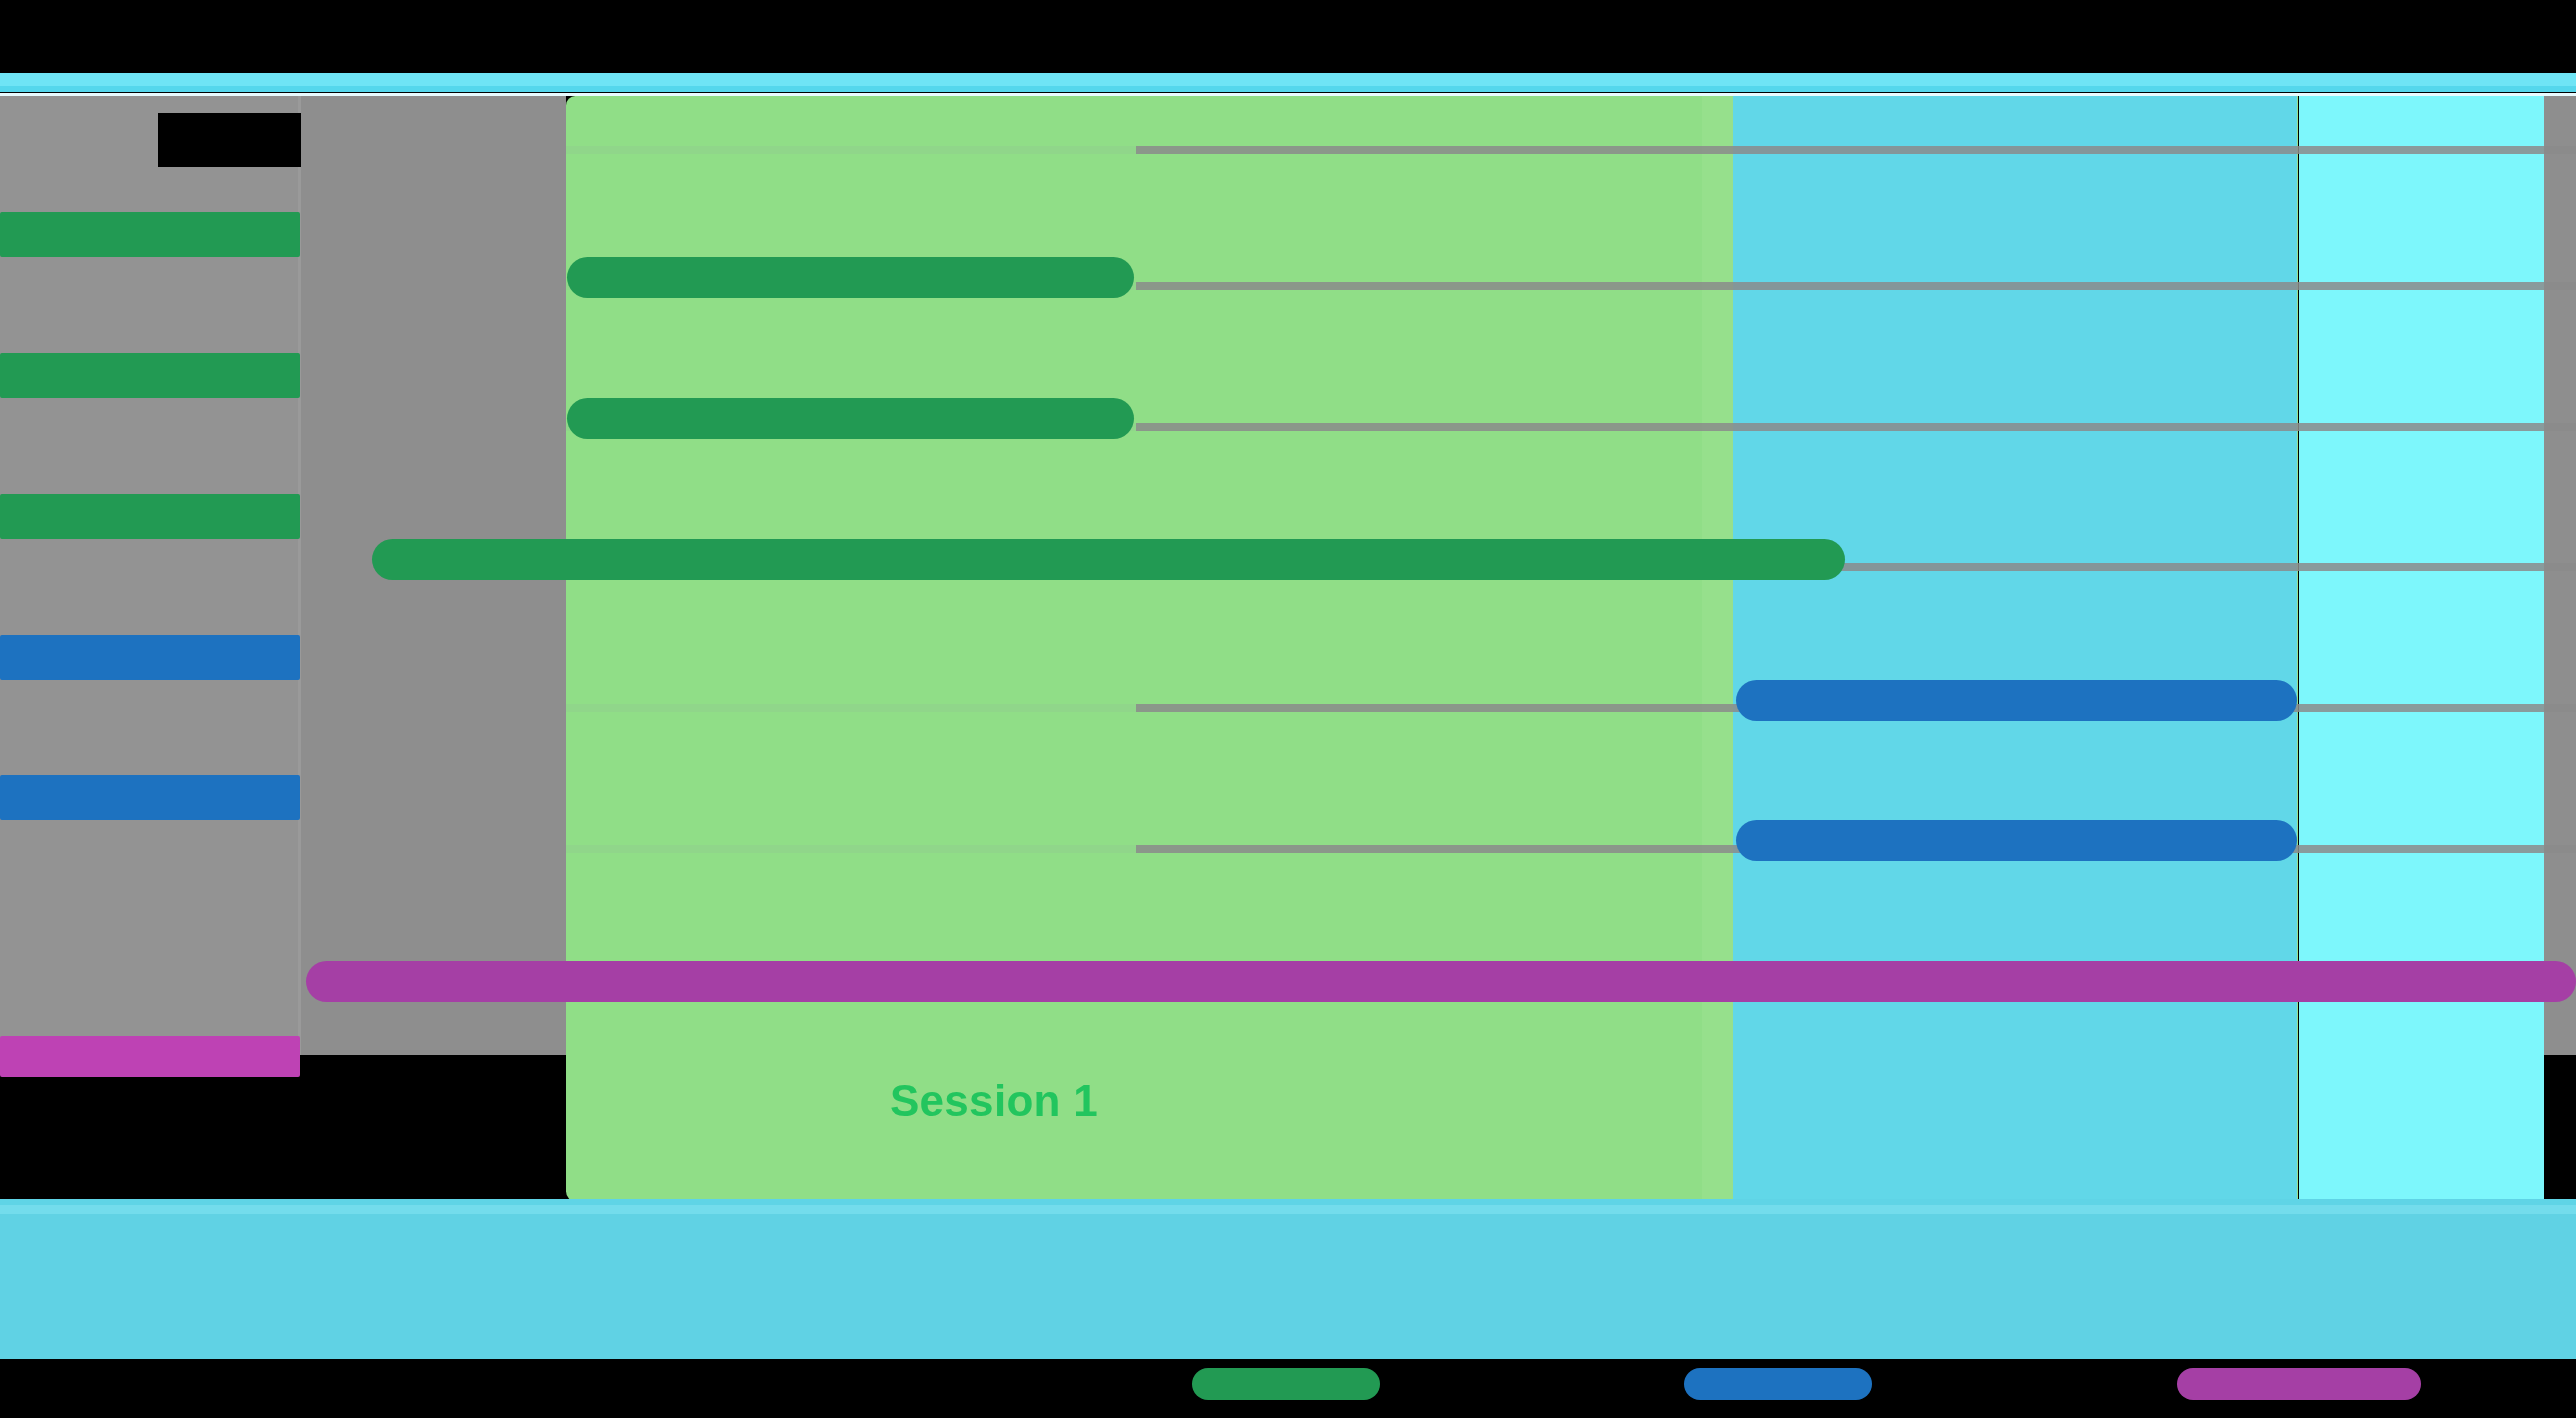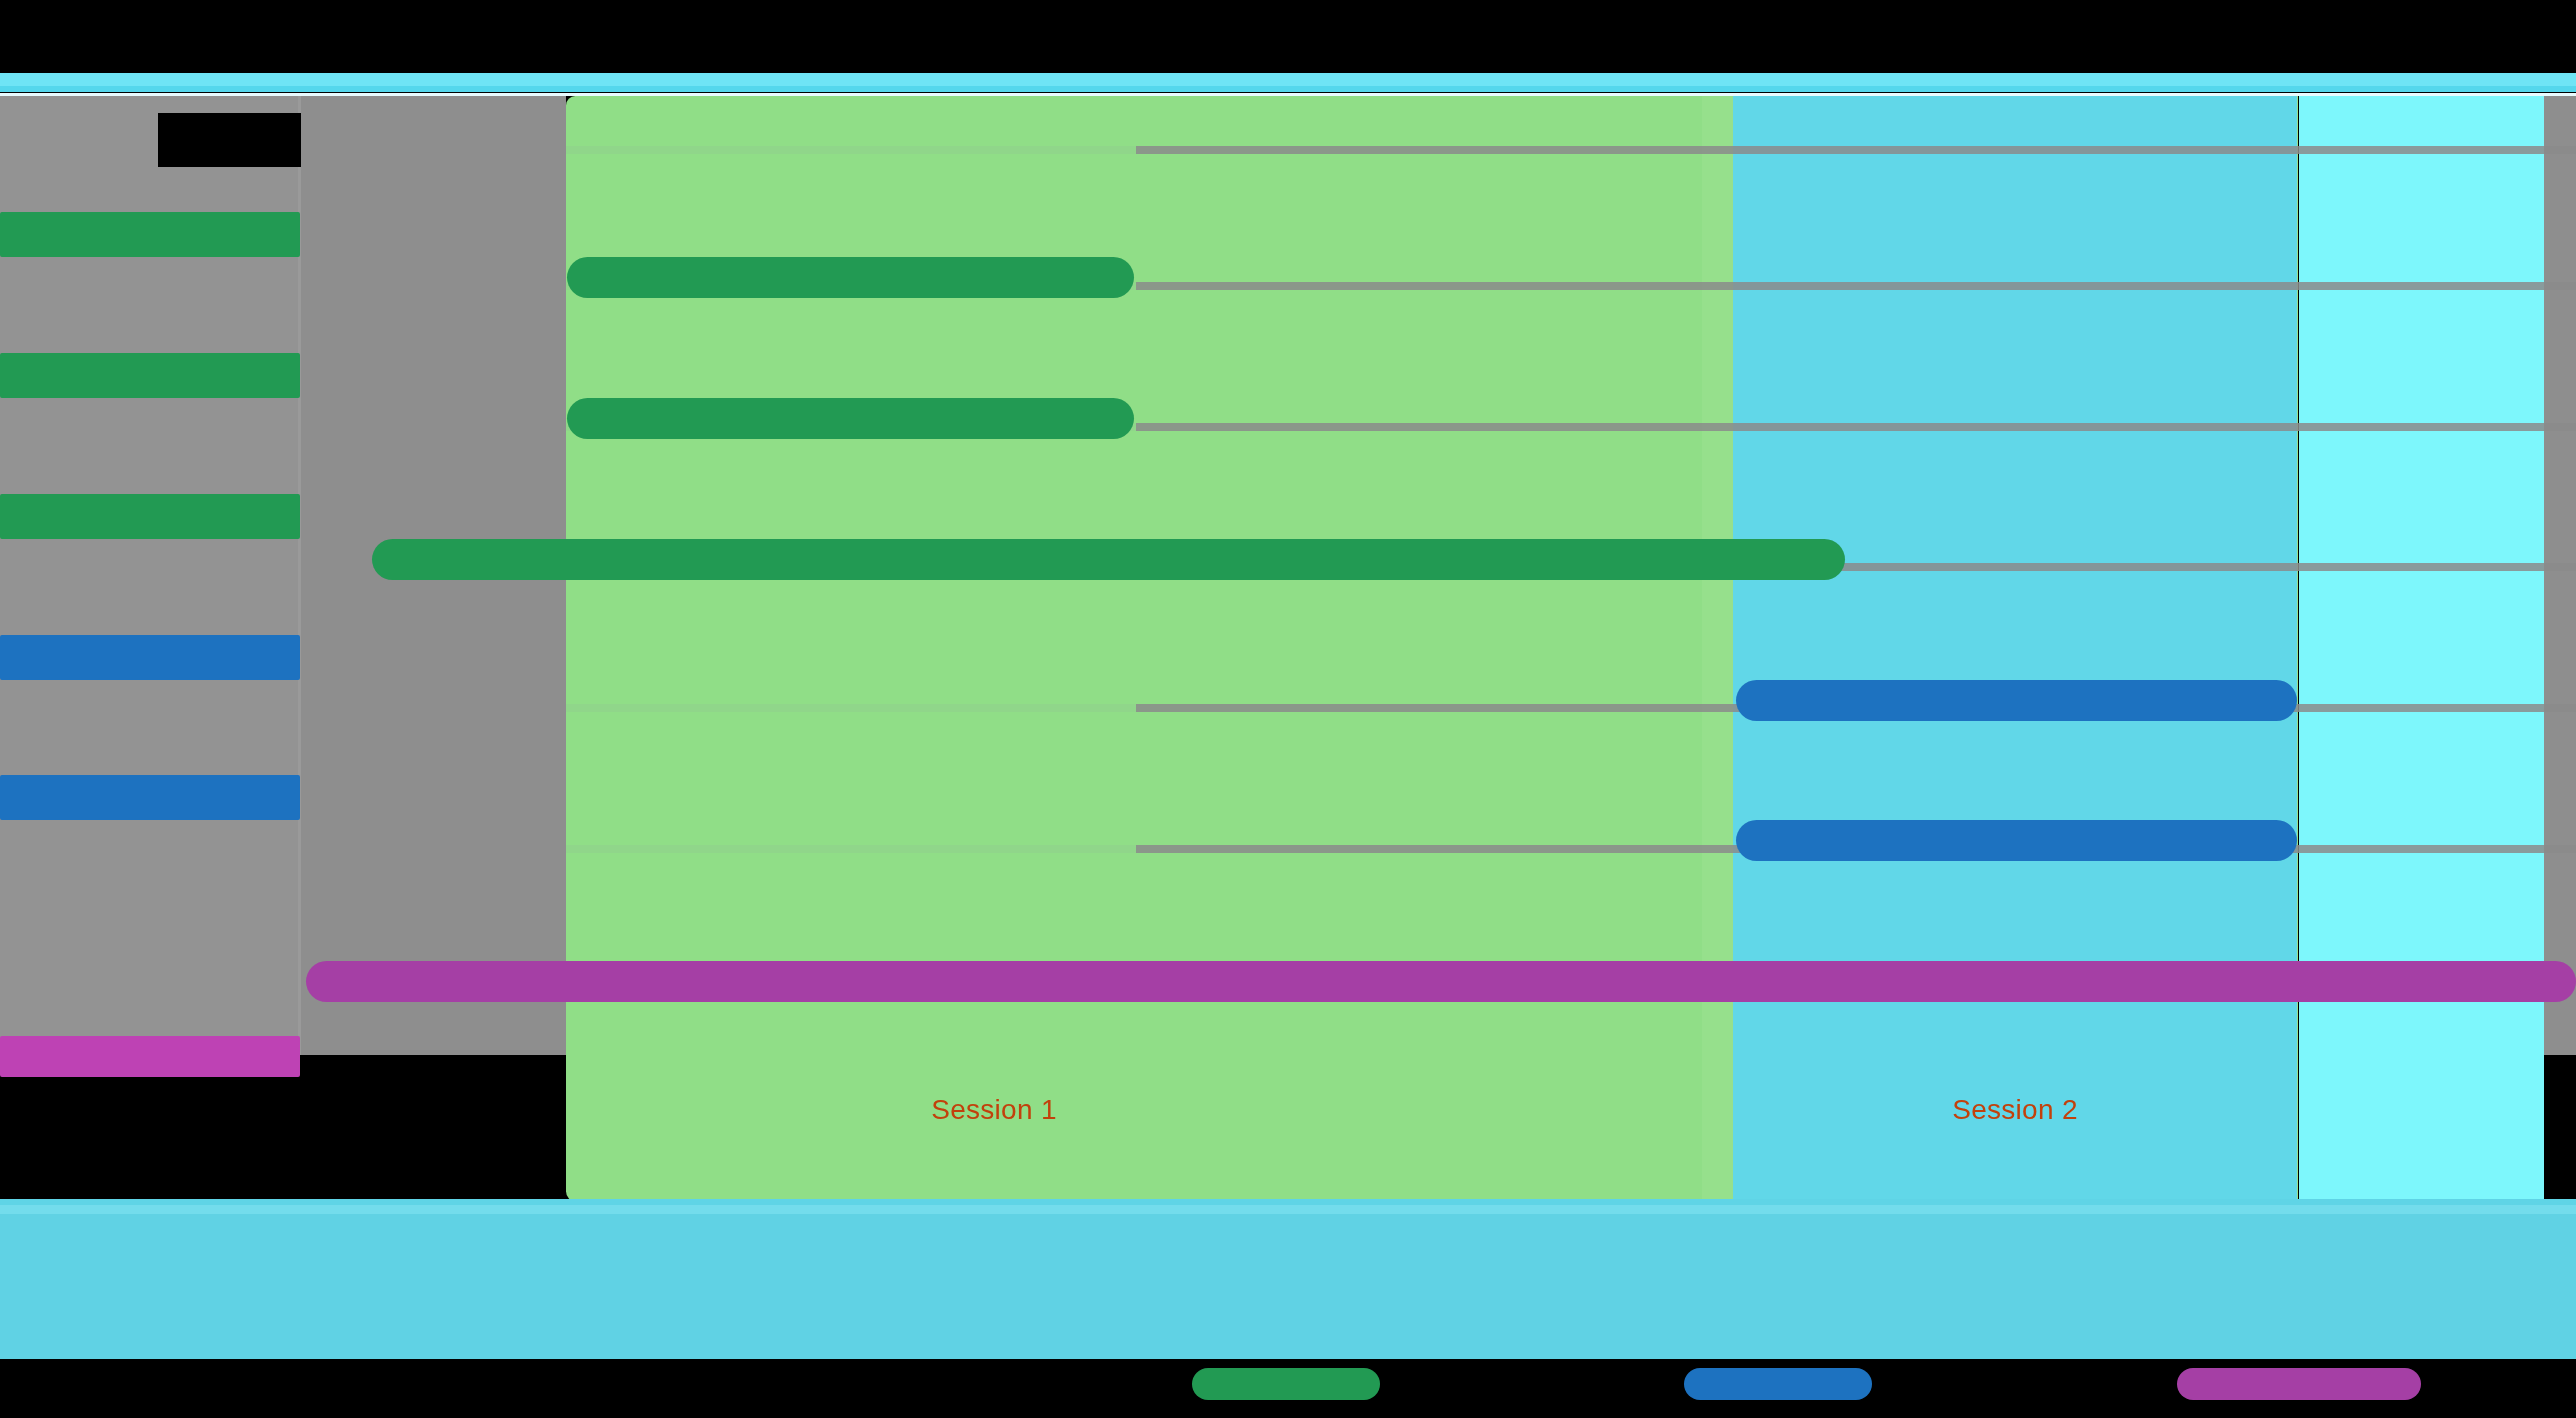--- a/index.html
+++ b/index.html
@@ -63,23 +63,24 @@
     left:2299px; width:245px; height:1105px;
     background:#7DF7FC;
   }
   .band-right-grey {
     position:absolute; left:2544px; top:0; width:32px; height:959px;
     background:#8E8E8E;
   }
 
   .band-label {
     position:absolute; bottom:75px;
-    font-size:28px; color:#c2410c;
+    font-size:44px; color:#22c55e;
     letter-spacing:0.3px;
     white-space:nowrap;
+    font-weight:bold;
   }
   .band-label.s1 { left:0; width:1166px; text-align:center; transform:translateX(-155px); }
   .band-label.s2 { left:0; width:564px; text-align:center; }
 
   
   .grid {
     position:absolute; left:566px; height:7.5px;
     background:#8B8B8B; opacity:0.85;
   }
   .grid.left-faint {
@@ -170,21 +171,20 @@
     <div class="chip" style="top:940px; width:300px; background:#BE42B4; height:41px;"></div>
 
     <div class="bar" style="left:567px;  width:567px;  top:161px;  background:#229A53;"></div>
     <div class="bar" style="left:567px;  width:567px;  top:302px;  background:#229A53;"></div>
     <div class="bar" style="left:372px;  width:1473px; top:443px;  background:#229A53;"></div>
     <div class="bar" style="left:1736px; width:561px;  top:584px;  background:#1D72C0;"></div>
     <div class="bar" style="left:1736px; width:561px;  top:724px;  background:#1D72C0;"></div>
     <div class="bar" style="left:306px;  width:2270px; top:865px;  background:#A53FA5;"></div>
 
     <div class="band-label s1" style="left:566px; width:1166px;">Session 1</div>
-    <div class="band-label s2" style="left:1733px; width:564px;">Session 2</div>
 
   </div>
 
   <div class="foot-rail-a"></div>
   <div class="foot-rail-b"></div>
   <div class="foot-body"></div>
 
   <div class="legend">
     <div class="legend-item" style="left:1192px; width:188px; background:#229A53;"></div>
     <div class="legend-item" style="left:1684px; width:188px; background:#1D72C0;"></div>

